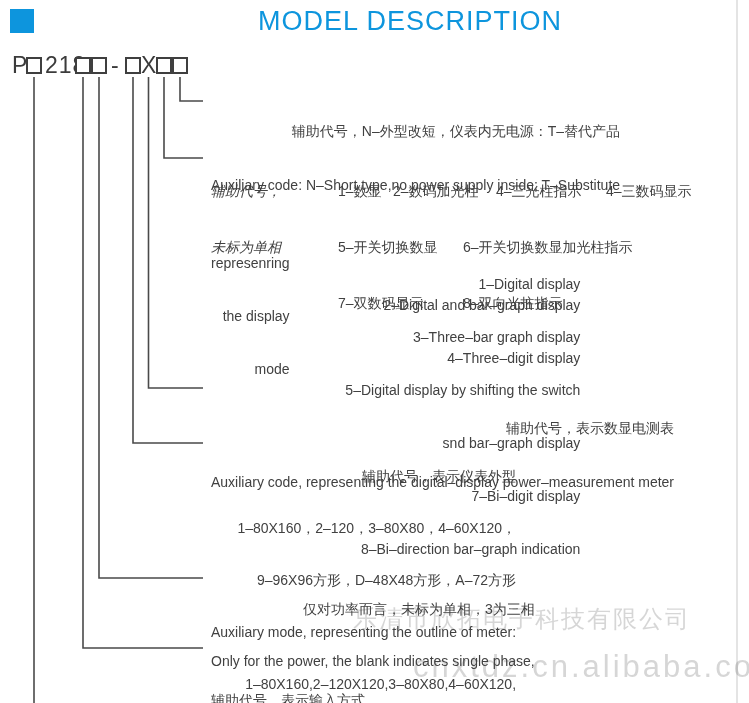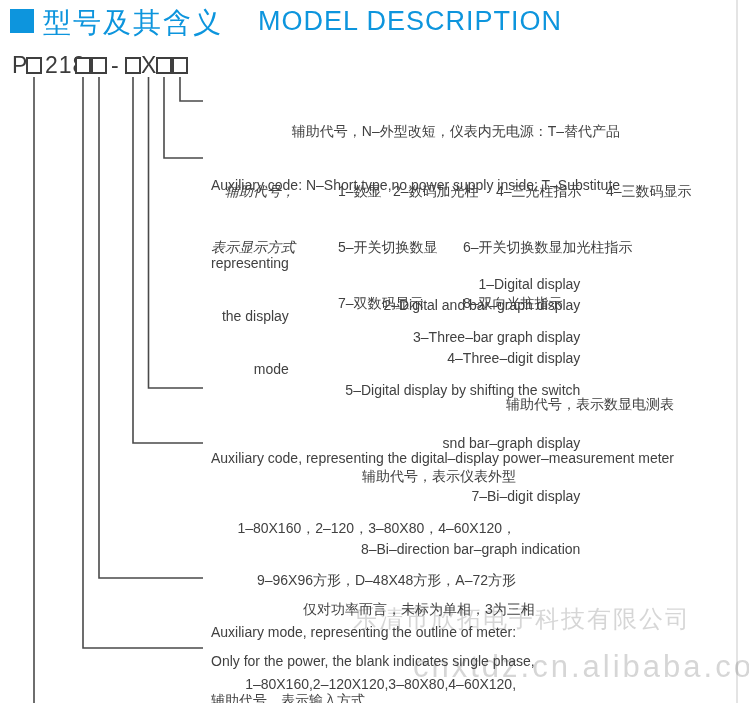--- a/index.html
+++ b/index.html
@@ -41,21 +41,20 @@
 <body>
 
 <div class="page">
 
   <div class="wm wm-company">乐清市欣拓电子科技有限公司</div>
   <div class="wm wm-url">cnxtdz.cn.alibaba.com</div>
 
   <svg class="hdr-square" viewBox="0 0 24 24">
       <rect x="0" y="0" width="24" height="24" fill="#0d95dd"></rect>
     </svg>
-  <div class="hdr-zh" style="color:#0d95dd">型号及其含义</div>
   <div class="hdr-en" style="color:#0d95dd">MODEL DESCRIPTION</div>
 
   <div>
     <span class="code-letter" style="left:12px">P</span>
     <span class="cbox" style="left:26px"></span>
     <span class="code-letter" style="left:45px">218</span>
     <span class="cbox" style="left:75px"></span>
     <span class="cbox" style="left:91px"></span>
     <span class="code-letter" style="left:111px">-</span>
     <span class="cbox" style="left:125px"></span>
@@ -76,40 +75,40 @@
     </g>
   </svg>
 
   <div class="ann" style="top:88px">
     <div class="ln">辅助代号，N–外型改短，仪表内无电源：T–替代产品</div>
     <div class="ln">Auxiliary code: N–Short type,no power supply inside; T–Substitute</div>
   </div>
 
   <div class="ann lh24" style="top:147px">
     <div class="ln">辅助代号，</div>
-    <div class="ln">表示显示方式</div>
+    <div class="ln">未标为单相</div>
   </div>
   <div class="ann" style="top:147px; left:322px">
     <div class="grid-row">
       <span style="left:0">1–数显</span>
       <span style="left:55px">2–数码加光柱</span>
       <span style="left:158px">4–三光柱指示</span>
       <span style="left:268px">4–三数码显示</span>
     </div>
     <div class="grid-row">
       <span style="left:0">5–开关切换数显</span>
       <span style="left:125px">6–开关切换数显加光柱指示</span>
     </div>
     <div class="grid-row">
       <span style="left:0">7–双数码显示</span>
       <span style="left:125px">8–双向光拄指示</span>
     </div>
   </div>
   <div class="ann lh21" style="top:221px">
-    <div class="ln">representing</div>
+    <div class="ln">represenring</div>
     <div class="ln">the display</div>
     <div class="ln">mode</div>
   </div>
   <div class="ann" style="top:221px; left:322px">
     <div class="grid-row-en">
       <span style="left:0">1–Digital display</span>
       <span style="left:150px">2–Digital and bar–graph display</span>
     </div>
     <div class="grid-row-en">
       <span style="left:0">3–Three–bar graph display</span>
@@ -122,21 +121,21 @@
       <span style="left:20px">snd bar–graph display</span>
     </div>
     <div class="grid-row-en">
       <span style="left:0">7–Bi–digit display</span>
     </div>
     <div class="grid-row-en">
       <span style="left:0">8–Bi–direction bar–graph indication</span>
     </div>
   </div>
 
-  <div class="ann" style="top:361px">
+  <div class="ann" style="top:385px">
     <div class="ln">辅助代号，表示数显电测表</div>
     <div class="ln">Auxiliary code, representing the digital–display power–measurement meter</div>
   </div>
 
   <div class="ann lh20" style="top:434px">
     <div class="ln">辅助代号，表示仪表外型</div>
     <div class="ln">1–80X160，2–120，3–80X80，4–60X120，</div>
     <div class="ln">9–96X96方形，D–48X48方形，A–72方形</div>
     <div class="ln">Auxiliary mode, representing the outline of meter:</div>
     <div class="ln">1–80X160,2–120X120,3–80X80,4–60X120,</div>

